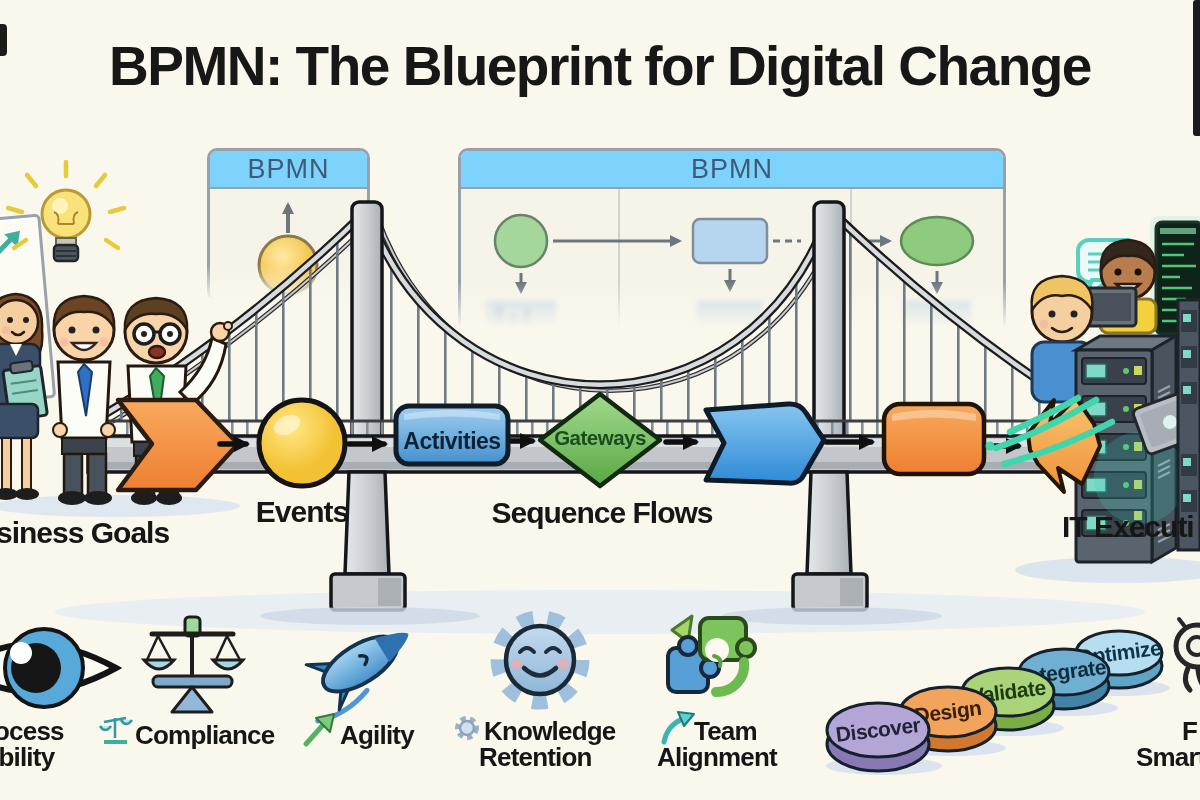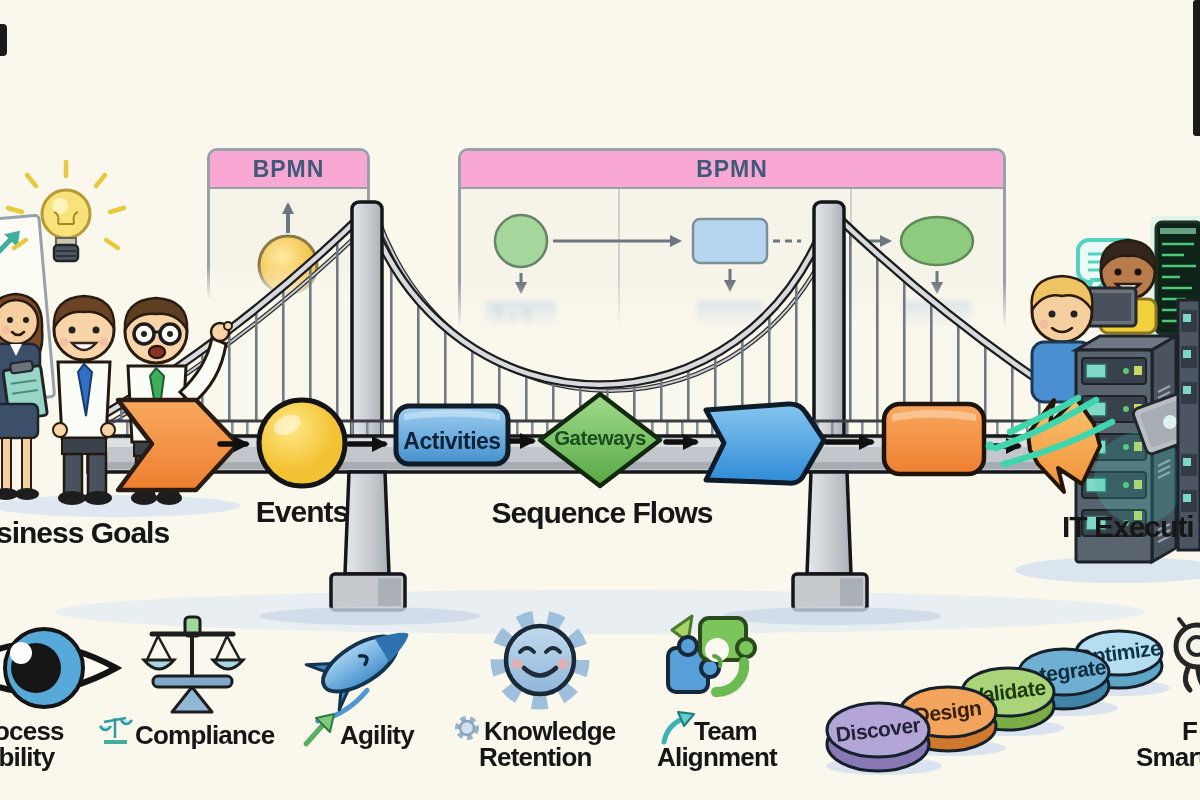--- a/index.html
+++ b/index.html
@@ -5,42 +5,43 @@
   html,body{margin:0;padding:0;background:#e8e8e8}
   .canvas{position:relative;width:1200px;height:800px;background:#faf7ec;overflow:hidden;
           font-family:"Liberation Sans",sans-serif}
   .layer{position:absolute;left:0;top:0}
   .title{position:absolute;left:0;top:34px;width:100%;text-align:center;
          font-size:55px;font-weight:bold;letter-spacing:-1.5px;color:#171717;white-space:nowrap}
   .corner-mark{position:absolute;background:#1b1b1b}
   .corner-mark.left{left:0;top:24px;width:7px;height:32px;border-radius:0 4px 4px 0}
   .corner-mark.right{right:0;top:0;width:7px;height:136px;border-radius:3px 0 0 3px}
   .panel{position:absolute;background:#f6f3e9;border:3px solid #98a1aa;border-radius:10px;box-sizing:border-box}
-  .panel-header{height:36px;background:#f9a8d4;border-bottom:2px solid #98a1aa;border-radius:7px 7px 0 0;
-                color:#3e5a78;font-weight:bold;font-size:23px;letter-spacing:1px;
+  .panel-header{height:36px;background:#7dd3fc;border-bottom:2px solid #98a1aa;border-radius:7px 7px 0 0;
+                color:#3e5a78;font-weight:normal;font-size:27px;letter-spacing:1px;
                 display:flex;align-items:center;justify-content:center}
   .small-panel{left:207px;top:148px;width:163px;height:154px}
   .large-panel{left:458px;top:148px;width:548px;height:186px;border-bottom:none;border-radius:10px 10px 0 0}
   .fade{position:absolute;background:linear-gradient(rgba(250,247,236,0),#faf7ec 85%)}
   .small-fade{left:204px;top:266px;width:169px;height:40px}
   .large-fade{left:455px;top:282px;width:554px;height:54px}
   svg text{font-family:"Liberation Sans",sans-serif;font-weight:bold}
   .flow-lbl{font-size:30px;letter-spacing:-1px;fill:#161616}
   .shape-lbl{letter-spacing:-0.5px}
   .benefit-lbl{font-size:26px;letter-spacing:-0.8px;fill:#161616}
   .stone-lbl{font-size:21px;letter-spacing:-0.5px}
 </style>
 </head>
 <body>
 
 <div class="canvas">
 
   <div class="corner-mark left"></div>
   <div class="corner-mark right"></div>
 
+  <div class="title">BPMN: The Blueprint for Digital Change</div>
 
   <div class="panel small-panel">
     <div class="panel-header">BPMN</div>
     <svg width="157" height="113" viewBox="0 0 157 113">
       <defs>
         <radialGradient id="m-yel" cx="40%" cy="35%">
             <stop offset="0%" stop-color="#ffeaa4"></stop>
             <stop offset="100%" stop-color="#f3c44e"></stop>
           </radialGradient>
         <marker id="m-ahg" markerUnits="userSpaceOnUse" markerWidth="14" markerHeight="14" refX="10" refY="7" orient="auto">

